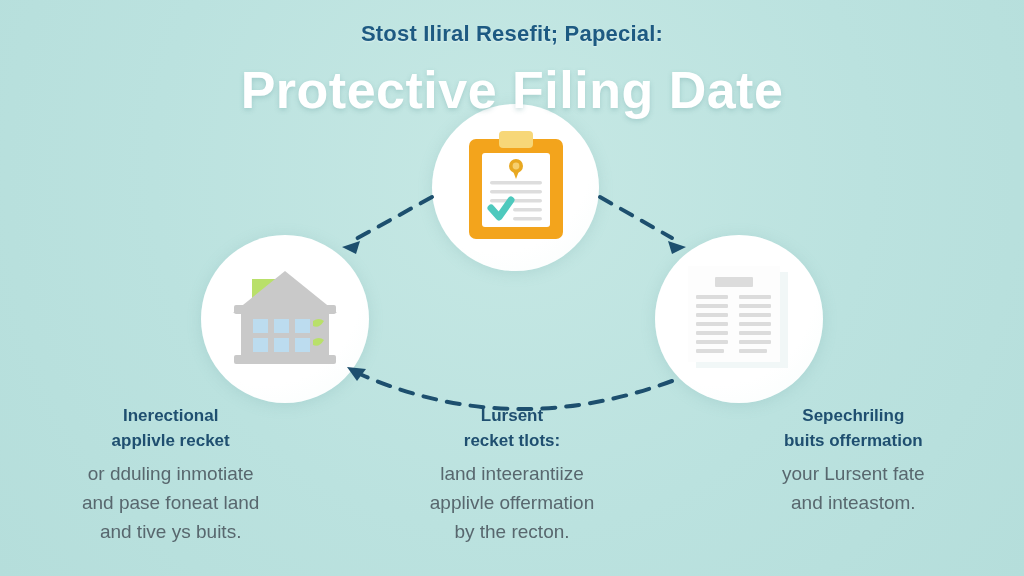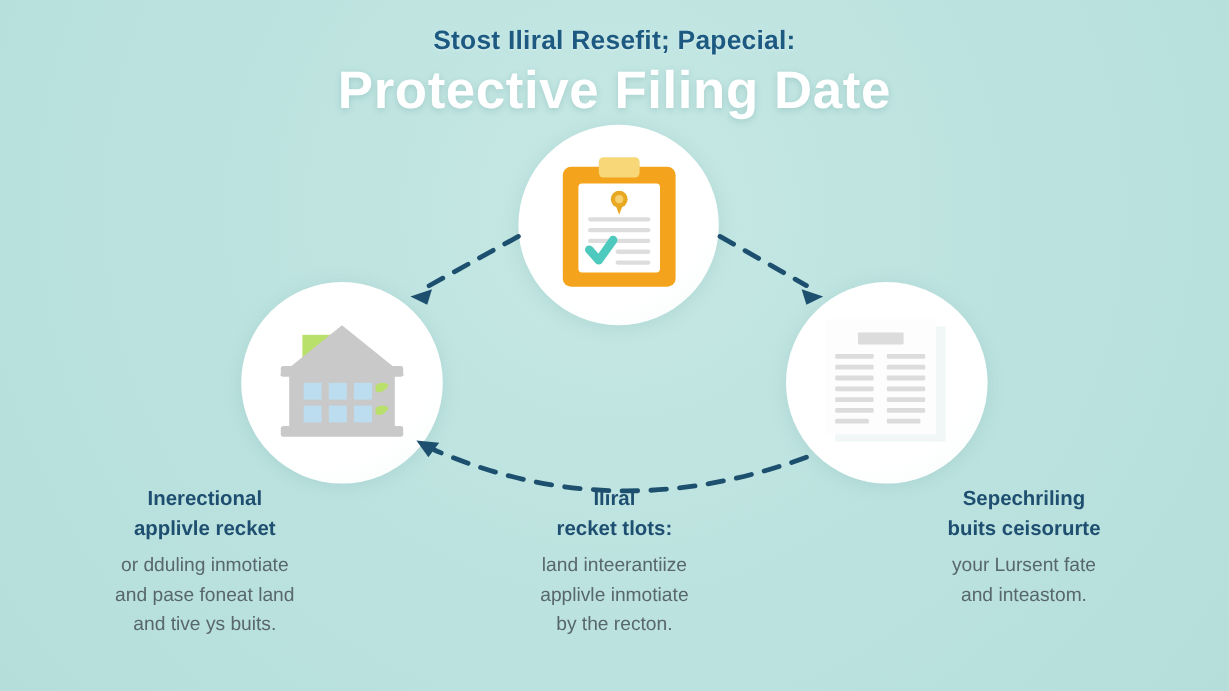--- a/index.html
+++ b/index.html
@@ -31,25 +31,25 @@
     width: 1024px;
     text-align: center;
     z-index: 5;
   }
   .eyebrow {
     font-size: 22px;
     font-weight: bold;
     color: #1d5a82;
     letter-spacing: 0.2px;
     line-height: 1.1;
-    margin: 0 0 6px 0;
+    margin: 0 0 16px 0;
     text-shadow: 0 1px 2px rgba(255,255,255,0.45);
   }
   .headline {
-    font-size: 44px;
+    font-size: 52px;
     font-weight: bold;
     color: #ffffff;
     letter-spacing: 0.5px;
     line-height: 1.08;
     margin: 0;
     text-shadow: 0 2px 5px rgba(90,150,150,0.30);
   }
 
   
   .node {
@@ -108,21 +108,21 @@
     box-sizing: border-box;
   }
   .caption-title {
     font-size: 17px;
     font-weight: bold;
     color: #1f4f70;
     line-height: 1.45;
     margin: 0 0 7px 0;
   }
   .caption-body {
-    font-size: 16px;
+    font-size: 19px;
     color: #58676e;
     line-height: 1.52;
     margin: 0;
   }
 </style>
 </head>
 <body>
 
 <div class="infographic">
 
@@ -217,34 +217,34 @@
       </div>
       <div class="caption-body">
         <div>or dduling inmotiate</div>
         <div>and pase foneat land</div>
         <div>and tive ys buits.</div>
       </div>
     </div>
 
     <div class="caption">
       <div class="caption-title">
-        <div>Iliral</div>
+        <div>Lursent</div>
         <div>recket tlots:</div>
       </div>
       <div class="caption-body">
         <div>land inteerantiize</div>
-        <div>applivle inmotiate</div>
+        <div>applivle offermation</div>
         <div>by the recton.</div>
       </div>
     </div>
 
     <div class="caption">
       <div class="caption-title">
         <div>Sepechriling</div>
-        <div>buits ceisorurte</div>
+        <div>buits offermation</div>
       </div>
       <div class="caption-body">
         <div>your Lursent fate</div>
         <div>and inteastom.</div>
       </div>
     </div>
 
   </div>
 
 </div>

